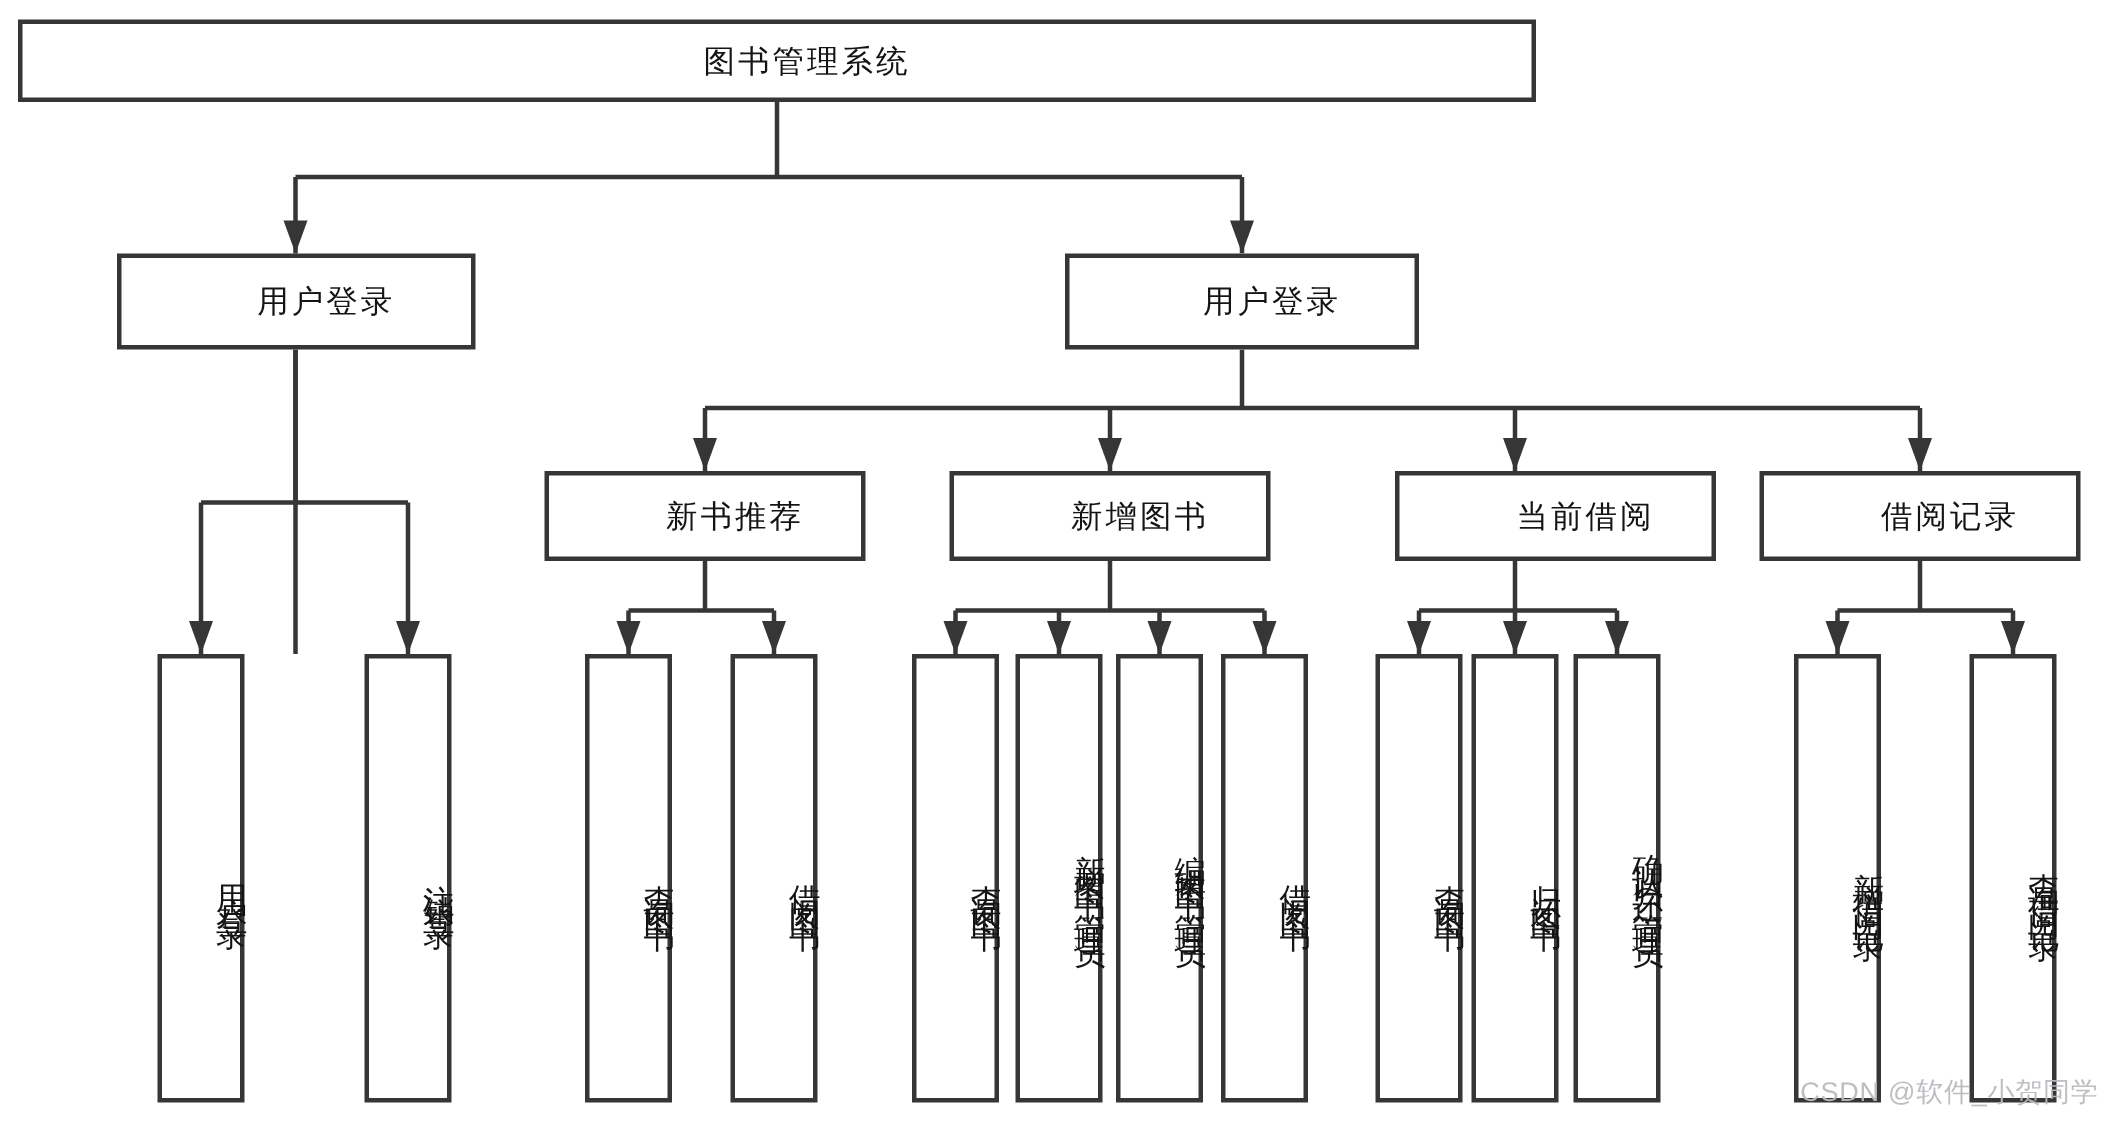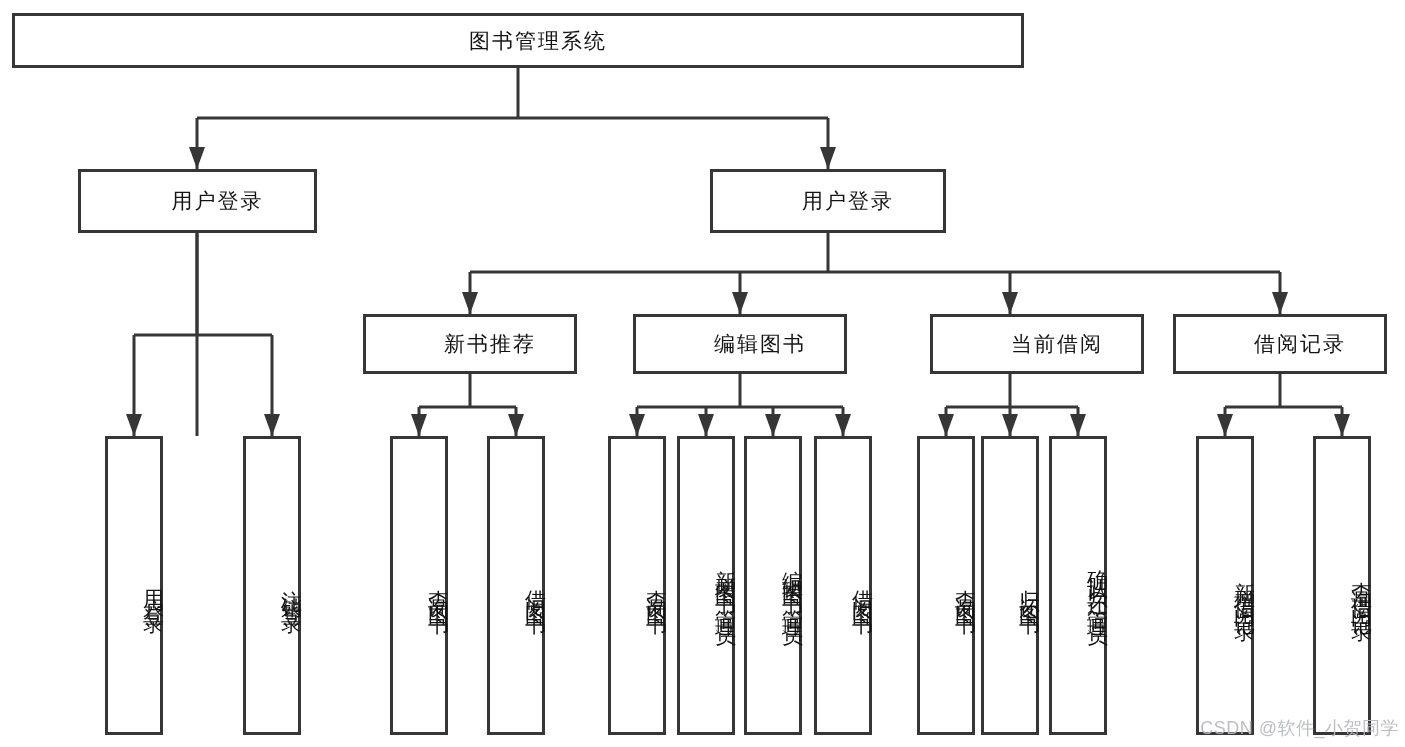--- a/index.html
+++ b/index.html
@@ -83,21 +83,21 @@
       <polygon points="1334,414 1350,414 1342,436"></polygon>
     </g>
   </svg>
 
   <div class="node h" style="left:12px; top:13px; width:1012px; height:55px;">图书管理系统</div>
 
   <div class="node h" style="left:78px; top:169px; width:239px; height:64px;">用户登录</div>
   <div class="node h" style="left:710px; top:169px; width:236px; height:64px;">用户登录</div>
 
   <div class="node h" style="left:363px; top:314px; width:214px; height:60px;">新书推荐</div>
-  <div class="node h" style="left:633px; top:314px; width:214px; height:60px;">编辑图书</div>
+  <div class="node h" style="left:633px; top:314px; width:214px; height:60px;">新增图书</div>
   <div class="node h" style="left:903px; top:314px; width:214px; height:60px;margin-left:27px;">当前借阅</div>
   <div class="node h" style="left:1173px; top:314px; width:214px; height:60px;">借阅记录</div>
 
   <div class="node v" style="left:105px; top:436px; width:58px; height:299px;">用户登录</div>
   <div class="node v" style="left:243px; top:436px; width:58px; height:299px;">注销登录</div>
 
   <div class="node v" style="left:390px; top:436px; width:58px; height:299px;">查询图书</div>
   <div class="node v" style="left:487px; top:436px; width:58px; height:299px;">借阅图书</div>
 
   <div class="node v" style="left:608px; top:436px; width:58px; height:299px;">查询图书</div>

